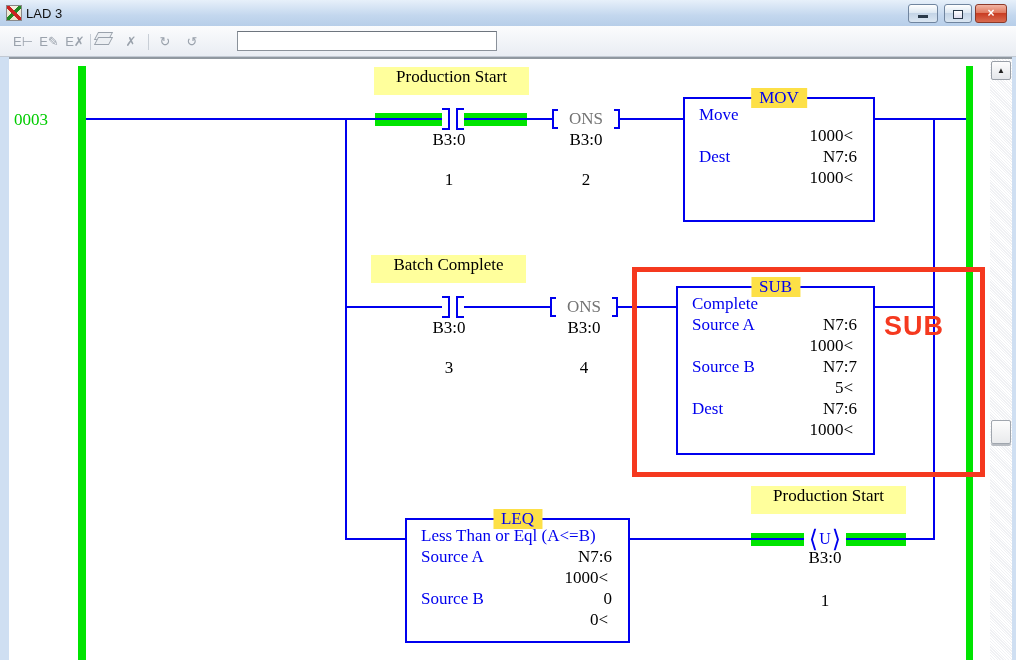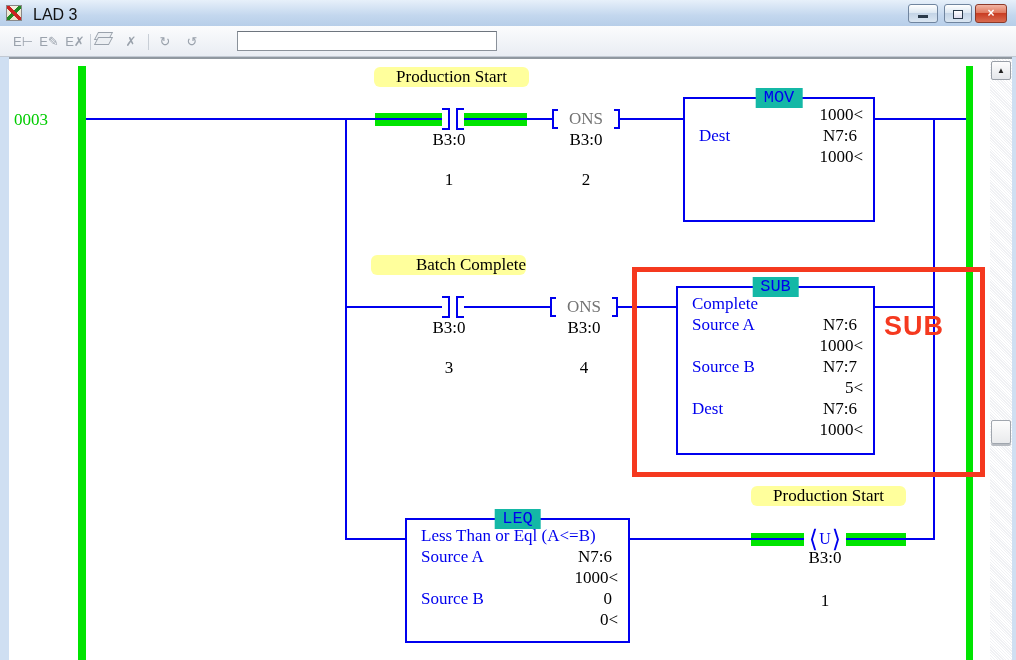--- a/index.html
+++ b/index.html
@@ -7,21 +7,21 @@
        font-family:"Liberation Sans",sans-serif;}
 
   
   .titlebar{position:absolute;left:0;top:0;width:1016px;height:26px;z-index:10;
     background:linear-gradient(#e7f0fa,#c3d7ee 60%,#b7cee9);border-bottom:1px solid #98aecb;}
   .app-icon{position:absolute;left:6px;top:5px;width:16px;height:16px;
     background:
       linear-gradient(45deg,transparent 40%,#cc2222 40%,#cc2222 60%,transparent 60%),
       linear-gradient(-45deg,transparent 40%,#228822 40%,#228822 60%,transparent 60%),
       linear-gradient(#f5f0e0,#e8e0c8);border:1px solid #888;box-sizing:border-box;}
-  .title-text{position:absolute;left:33px;top:6px;font-size:16px;color:#111;}
+  .title-text{position:absolute;left:26px;top:6px;font-size:13px;color:#111;}
   .winbtn{position:absolute;top:4px;height:19px;border:1px solid #70859f;border-radius:3px;
     background:linear-gradient(#ffffff,#dde8f2 45%,#c2d3e5 46%,#dae6f2);box-sizing:border-box;}
   .winbtn.close{background:linear-gradient(#f2b5a4,#e07a60 45%,#c83a20 46%,#d96b50);
     border-color:#8c3a2a;color:#fff;font-weight:bold;font-size:12px;text-align:center;line-height:16px;}
   .glyph-min{display:block;width:10px;height:3px;background:#2a3a4a;margin:10px auto 0;}
   .glyph-restore{display:block;width:8px;height:7px;border:1px solid #2a3a4a;margin:5px auto 0;
     background:linear-gradient(#fff,#dde);}
 
   .toolbar{position:absolute;left:0;top:26px;width:1016px;height:31px;z-index:10;
     background:linear-gradient(#fbfcfd,#e9edf3);border-bottom:1px solid #c2c9d3;box-sizing:border-box;}
@@ -47,40 +47,40 @@
     background:linear-gradient(#fdfdfd,#e9eaec);border:1px solid #a0a6ae;border-radius:2px;
     box-shadow:0 2px 0 #b8bcc2;box-sizing:border-box;}
 
   
   .rail{position:absolute;top:66px;bottom:0;width:8px;background:#00e400;z-index:1;}
   .wire-h{position:absolute;height:2px;background:#0000ee;z-index:2;}
   .wire-v{position:absolute;width:2px;background:#0000ee;z-index:2;}
   .hl{position:absolute;height:13px;background:#00e400;z-index:1;}
   .rung-num{position:absolute;left:14px;top:110px;color:#00cc00;
     font:17px "Liberation Serif",serif;z-index:3;}
-  .comment{position:absolute;height:20px;line-height:20px;width:155px;text-align:center;
-    background:#ffff9c;color:#000;font:17px "Liberation Serif",serif;z-index:3;border-radius:6px;}
+  .comment{position:absolute;height:28px;line-height:20px;width:155px;text-align:center;
+    background:#ffff9c;color:#000;font:17px "Liberation Serif",serif;z-index:3;}
   .addr,.bit{position:absolute;width:70px;text-align:center;color:#000;
     font:17px "Liberation Serif",serif;z-index:3;margin-top:41px;}
   .cb{position:absolute;width:8px;height:22px;border:2px solid #0000ee;box-sizing:border-box;z-index:3;}
   .cb.l{border-left:none;}
   .cb.r{border-right:none;}
   .ons{position:absolute;height:24px;display:flex;align-items:center;justify-content:space-between;z-index:3;}
   .ons .ob{width:6px;height:20px;border:2px solid #0000ee;box-sizing:border-box;}
   .ons .ob.l{border-right:none;}
   .ons .ob.r{border-left:none;}
   .ons .ons-txt{color:#737373;font:17px "Liberation Serif",serif;}
   .block{position:absolute;border:2px solid #0000ee;background:#fff;z-index:3;
     font:17px "Liberation Serif",serif;box-sizing:border-box;padding-top:5px;}
   .block-title{position:absolute;top:-11px;left:50%;transform:translateX(-50%);
-    background:#14b8a6;padding:0 8px;color:#0000ee;line-height:20px;white-space:nowrap;font-family:Liberation Mono, monospace;}
+    background:#fde047;padding:0 8px;color:#0000ee;line-height:20px;white-space:nowrap;}
   .brow{display:flex;justify-content:space-between;height:21px;line-height:21px;padding:0 16px 0 14px;}
   .brow .lbl{color:#0000ee;white-space:nowrap;}
   .brow .val{color:#000;white-space:nowrap;}
-  .brow.vrow{padding-right:10px;}
+  .brow.vrow{padding-right:20px;}
   .coil{position:absolute;left:804px;top:525px;width:42px;height:28px;z-index:3;
     display:flex;align-items:center;justify-content:center;color:#0000ee;
     font-family:"Liberation Serif",serif;}
   .coil .ang{font-size:24px;line-height:24px;}
   .coil .coil-u{font-size:16px;padding:0 1px;}
 
   
   .anno-rect{position:absolute;left:632px;top:267px;width:343px;height:200px;
     border:5px solid #f5391f;z-index:6;}
   .anno-label{position:absolute;left:884px;top:311px;z-index:7;color:#f5391f;
@@ -141,36 +141,39 @@
 <div class="ons" style="left:552px;top:107px;width:68px;">
   <span class="ob l"></span>
   <span class="ons-txt">ONS</span>
   <span class="ob r"></span>
 </div>
 <div class="bit" style="left:551px;top:129px;">2</div>
 <div class="wire-h" style="left:620px;top:118px;width:63px;"></div>
 
 <div class="block" style="left:683px;top:97px;width:192px;height:125px;">
   <div class="block-title">MOV</div>
+  <div class="brow">
+      <span class="lbl">Move</span>
+    </div>
   <div class="brow vrow">
       <span class="lbl"></span>
       <span class="val">1000&lt;</span>
     </div>
   <div class="brow">
       <span class="lbl">Dest</span>
       <span class="val">N7:6</span>
     </div>
   <div class="brow vrow">
       <span class="lbl"></span>
       <span class="val">1000&lt;</span>
     </div>
 </div>
 <div class="wire-h" style="left:875px;top:118px;width:91px;"></div>
 
-<div class="comment" style="left:371px;top:255px;text-align:right;">Batch Complete</div>
+<div class="comment" style="left:371px;top:255px;">Batch Complete</div>
 <div class="addr" style="left:414px;top:277px;">B3:0</div>
 <div class="wire-h" style="left:347px;top:306px;width:95px;"></div>
 <div class="cb l" style="left:442px;top:296px;"></div>
 <div class="cb r" style="left:456px;top:296px;"></div>
 <div class="wire-h" style="left:464px;top:306px;width:86px;"></div>
 <div class="bit" style="left:414px;top:317px;">3</div>
 <div class="addr" style="left:549px;top:277px;">B3:0</div>
 <div class="ons" style="left:550px;top:295px;width:68px;">
   <span class="ob l"></span>
   <span class="ons-txt">ONS</span>

